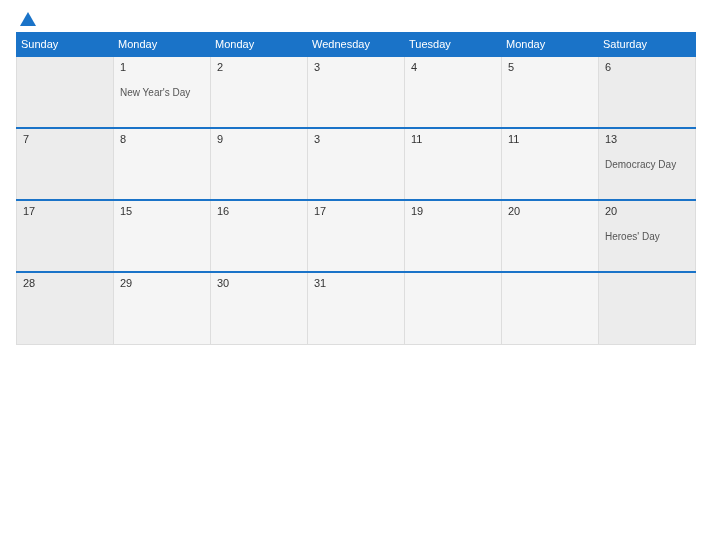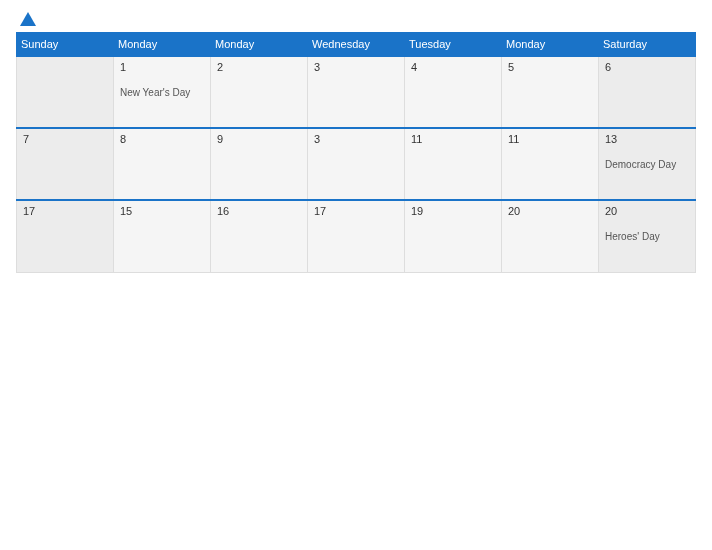--- a/index.html
+++ b/index.html
@@ -207,15 +207,32 @@
             <span class="day-number">19</span>
           </td>
           <td>
             <span class="day-number">20</span>
           </td>
           <td>
             <span class="day-number">20</span>
             <span class="event-name">Heroes' Day</span>
           </td>
         </tr>
+        <tr>
+          <td>
+            <span class="day-number">28</span>
+          </td>
+          <td>
+            <span class="day-number">29</span>
+          </td>
+          <td>
+            <span class="day-number">30</span>
+          </td>
+          <td>
+            <span class="day-number">31</span>
+          </td>
+          <td class="empty-cell"></td>
+          <td class="empty-cell"></td>
+          <td class="empty-cell"></td>
+        </tr>
       </tbody>
   </table>
 </div>
 
 </body></html>

